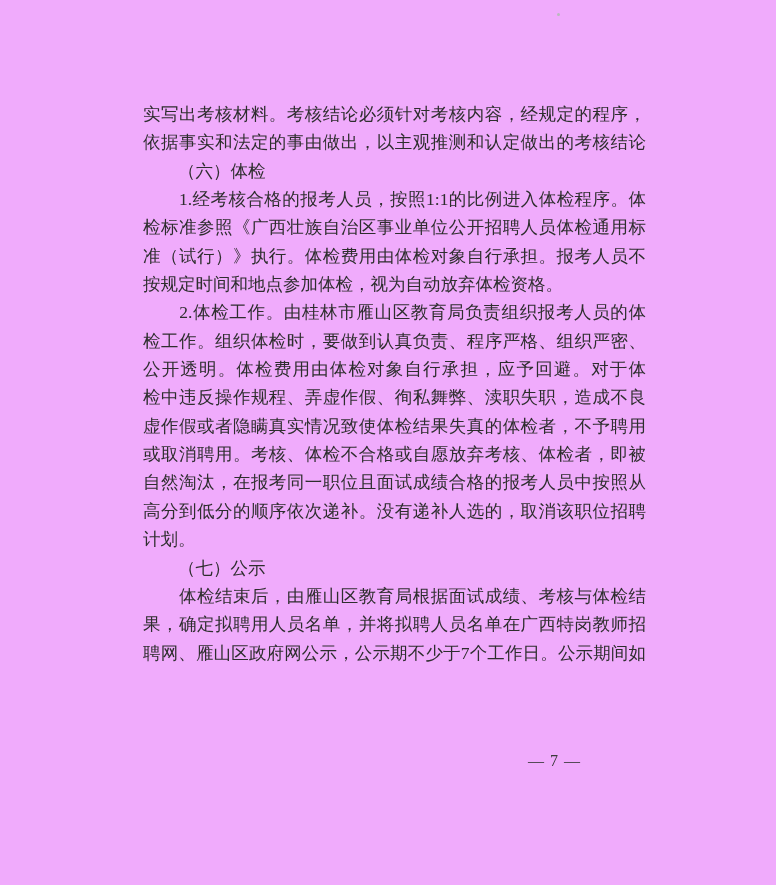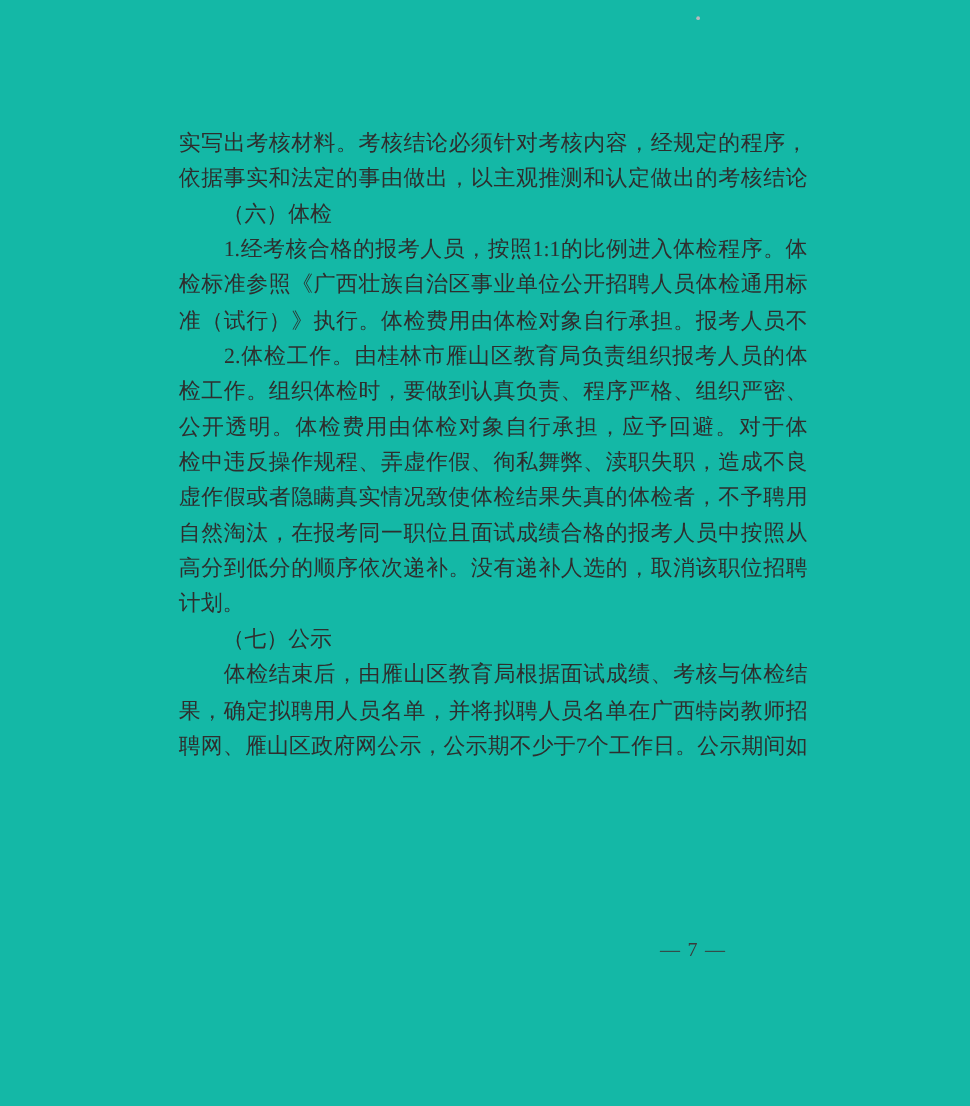--- a/index.html
+++ b/index.html
@@ -4,21 +4,21 @@
 <style>
   html, body {
     margin: 0;
     padding: 0;
     background: #ffffff;
   }
   .page {
     position: relative;
     width: 776px;
     height: 885px;
-    background: #14b8a6;
+    background: #f0abfc;
     overflow: hidden;
     font-family: "Liberation Serif", "DejaVu Serif", serif;
   }
   .body-text {
     position: absolute;
     left: 143px;
     top: 100px;
     width: 503px;
     font-size: 17.5px;
     line-height: 28.35px;
@@ -60,25 +60,27 @@
 
 <div class="page">
   <div class="scan-speck"></div>
   <div class="body-text">
       <div class="text-line">实写出考核材料。考核结论必须针对考核内容，经规定的程序，</div>
       <div class="text-line">依据事实和法定的事由做出，以主观推测和认定做出的考核结论</div>
       <div class="text-line short">　　（六）体检</div>
       <div class="text-line">　　1.经考核合格的报考人员，按照1:1的比例进入体检程序。体</div>
       <div class="text-line">检标准参照《广西壮族自治区事业单位公开招聘人员体检通用标</div>
       <div class="text-line">准（试行）》执行。体检费用由体检对象自行承担。报考人员不</div>
+      <div class="text-line short">按规定时间和地点参加体检，视为自动放弃体检资格。</div>
       <div class="text-line">　　2.体检工作。由桂林市雁山区教育局负责组织报考人员的体</div>
       <div class="text-line">检工作。组织体检时，要做到认真负责、程序严格、组织严密、</div>
       <div class="text-line">公开透明。体检费用由体检对象自行承担，应予回避。对于体</div>
       <div class="text-line">检中违反操作规程、弄虚作假、徇私舞弊、渎职失职，造成不良</div>
       <div class="text-line">虚作假或者隐瞒真实情况致使体检结果失真的体检者，不予聘用</div>
+      <div class="text-line">或取消聘用。考核、体检不合格或自愿放弃考核、体检者，即被</div>
       <div class="text-line">自然淘汰，在报考同一职位且面试成绩合格的报考人员中按照从</div>
       <div class="text-line">高分到低分的顺序依次递补。没有递补人选的，取消该职位招聘</div>
       <div class="text-line short">计划。</div>
       <div class="text-line short">　　（七）公示</div>
       <div class="text-line">　　体检结束后，由雁山区教育局根据面试成绩、考核与体检结</div>
       <div class="text-line">果，确定拟聘用人员名单，并将拟聘人员名单在广西特岗教师招</div>
       <div class="text-line">聘网、雁山区政府网公示，公示期不少于7个工作日。公示期间如</div>
     </div>
   <div class="page-number">— 7 —</div>
 </div>

